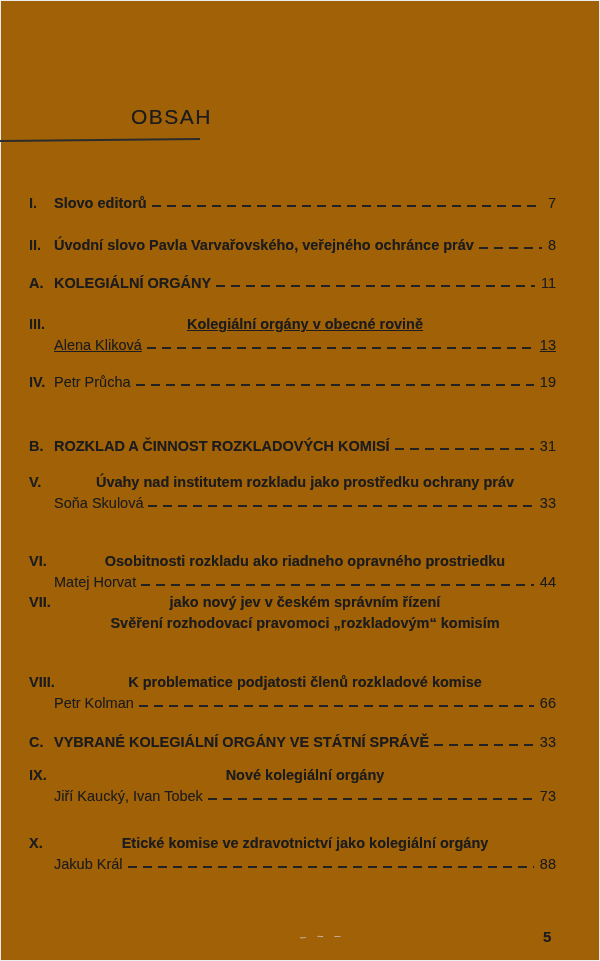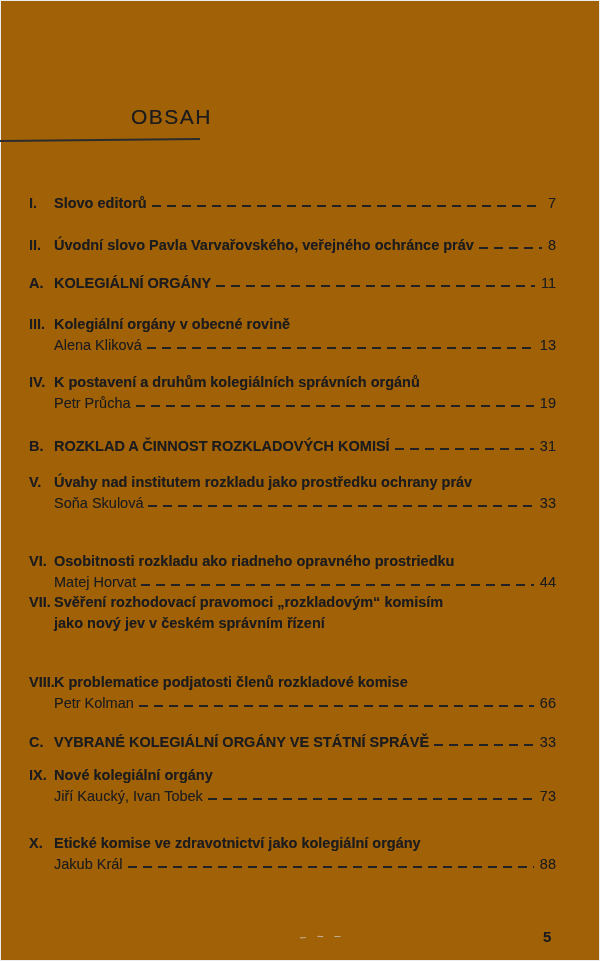--- a/index.html
+++ b/index.html
@@ -32,20 +32,21 @@
   }
   .num{
     position:absolute;left:0;top:0;
     font-weight:700;white-space:nowrap;
     text-shadow:0 0 0.5px rgba(25,25,28,0.45);
   }
   .body{margin-left:25px;}
   .title-line{
     font-weight:700;white-space:nowrap;
     text-shadow:0 0 0.5px rgba(25,25,28,0.45);
+    text-align:center;
   }
   .tail{display:flex;align-items:center;justify-content:center;}
   .tail-text{
     white-space:nowrap;flex:0 0 auto;
     text-shadow:0 0 0.5px rgba(25,25,28,0.35);
   }
   .tail-text.bold{font-weight:700;text-shadow:0 0 0.5px rgba(25,25,28,0.45);}
   .leader{
     flex:1 1 14px;min-width:14px;height:2px;
     margin:4px 6px 0 5px;
@@ -99,35 +100,34 @@
       <div class="entry" style="top: 273px;">
         <span class="num">A.</span>
         <div class="body">
           <div class="tail">
             <span class="tail-text bold">KOLEGIÁLNÍ ORGÁNY</span>
             <span class="leader"></span>
             <span class="page-ref">11</span>
           </div>
         </div>
       </div>
-      <div class="entry" style="top: 314px;">
+      <div class="entry" style="top: 314px; text-decoration: underline;">
         <span class="num">III.</span>
         <div class="body">
           <div class="title-line">Kolegiální orgány v obecné rovině</div>
           <div class="tail">
             <span class="tail-text">Alena Kliková</span>
             <span class="leader"></span>
             <span class="page-ref">13</span>
           </div>
         </div>
       </div>
       <div class="entry" style="top: 372px;">
         <span class="num">IV.</span>
         <div class="body">
-          <div class="title-line">K postavení a druhům kolegiálních správních orgánů</div>
           <div class="tail">
             <span class="tail-text">Petr Průcha</span>
             <span class="leader"></span>
             <span class="page-ref">19</span>
           </div>
         </div>
       </div>
       <div class="entry" style="top: 436px;">
         <span class="num">B.</span>
         <div class="body">
@@ -156,22 +156,22 @@
           <div class="tail">
             <span class="tail-text">Matej Horvat</span>
             <span class="leader"></span>
             <span class="page-ref">44</span>
           </div>
         </div>
       </div>
       <div class="entry" style="top: 592px;">
         <span class="num">VII.</span>
         <div class="body">
+          <div class="title-line">jako nový jev v českém správním řízení</div>
           <div class="title-line">Svěření rozhodovací pravomoci „rozkladovým“ komisím</div>
-          <div class="title-line">jako nový jev v českém správním řízení</div>
         </div>
       </div>
       <div class="entry" style="top: 672px;">
         <span class="num">VIII.</span>
         <div class="body">
           <div class="title-line">K problematice podjatosti členů rozkladové komise</div>
           <div class="tail">
             <span class="tail-text">Petr Kolman</span>
             <span class="leader"></span>
             <span class="page-ref">66</span>

